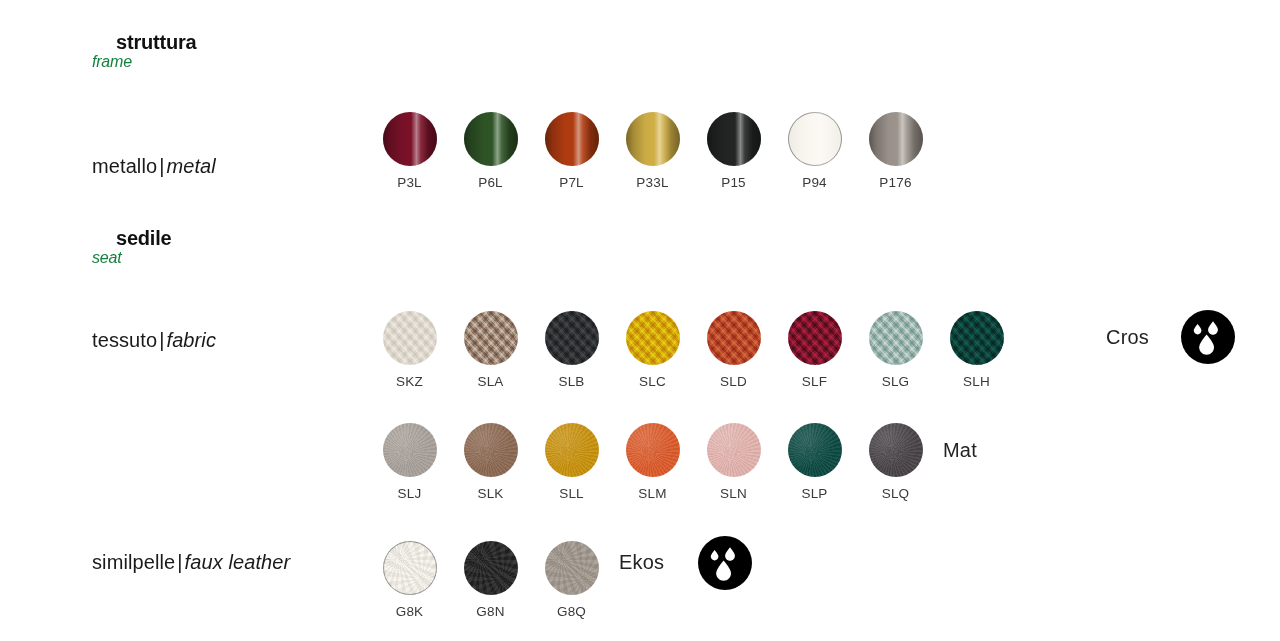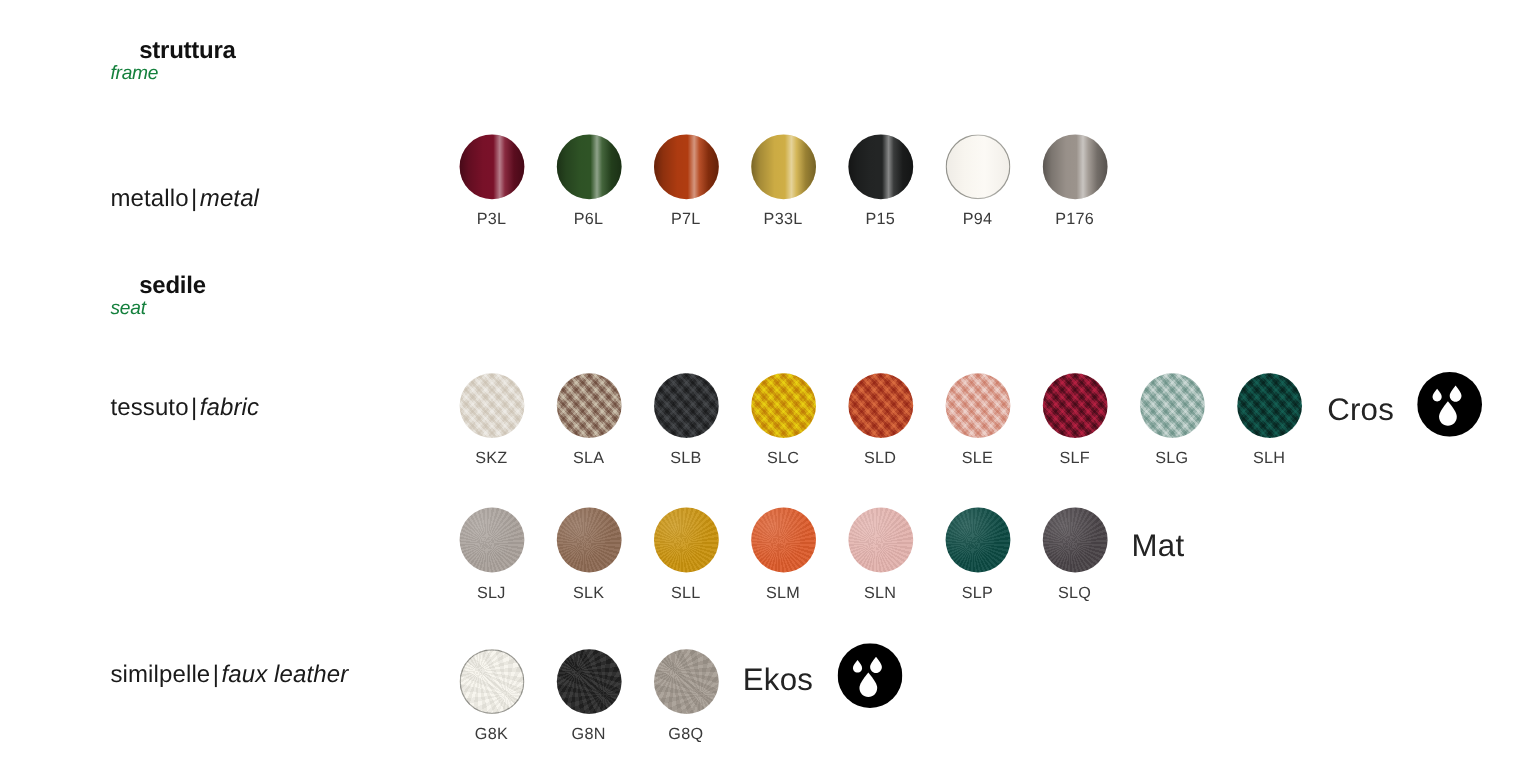--- a/index.html
+++ b/index.html
@@ -154,21 +154,21 @@
     background: linear-gradient(90deg,
       rgba(0,0,0,0.05) 0%,
       rgba(0,0,0,0.01) 30%,
       rgba(255,255,255,0.25) 60%,
       rgba(0,0,0,0.04) 100%);
   }
 
   
   .brand-label {
     position: absolute;
-    font-size: 26px;
+    font-size: 20px;
     font-weight: 300;
     color: #232323;
     letter-spacing: 0.2px;
   }
   .drop-icon {
     position: absolute;
     width: 54px;
     height: 54px;
   }
 </style>
@@ -237,24 +237,20 @@
     <div class="swatch tex-weave" style="background:#2f3133;"></div>
     <span class="swatch-code">SLB</span>
   </div>
   <div class="swatch-cell">
     <div class="swatch tex-weave" style="background:#d3a50c;"></div>
     <span class="swatch-code">SLC</span>
   </div>
   <div class="swatch-cell">
     <div class="swatch tex-weave" style="background:#b7482a;"></div>
     <span class="swatch-code">SLD</span>
-  </div>
-  <div class="swatch-cell">
-    <div class="swatch tex-weave" style="background:#dda79a;"></div>
-    <span class="swatch-code">SLE</span>
   </div>
   <div class="swatch-cell">
     <div class="swatch tex-weave" style="background:#7a152c;"></div>
     <span class="swatch-code">SLF</span>
   </div>
   <div class="swatch-cell">
     <div class="swatch tex-weave" style="background:#9bb5ae;"></div>
     <span class="swatch-code">SLG</span>
   </div>
   <div class="swatch-cell">

